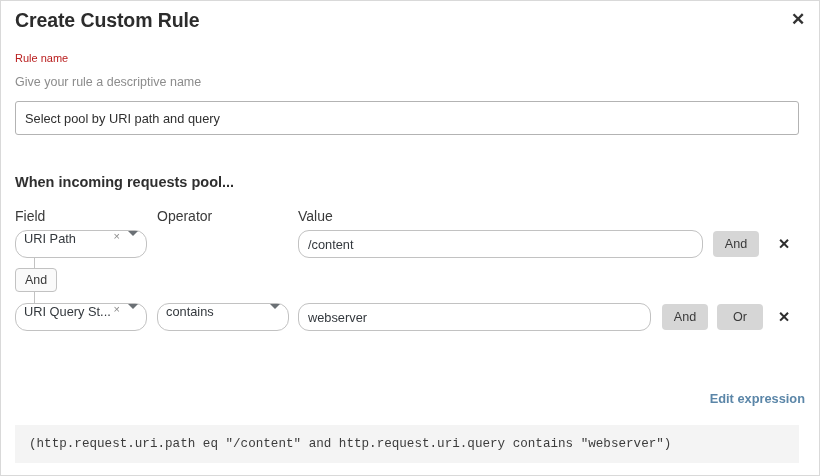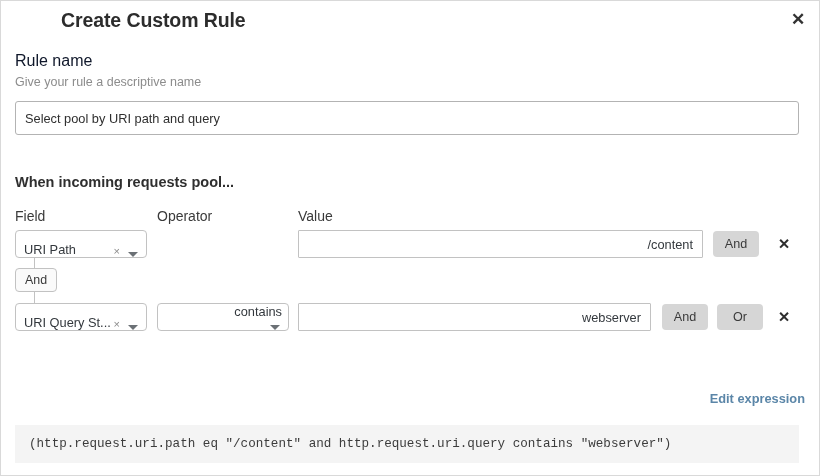--- a/index.html
+++ b/index.html
@@ -19,42 +19,41 @@
   }
 
   
   #title {
     position: absolute;
     left: 14px; top: 8px;
     font-size: 19.5px;
     font-weight: bold;
     color: #2c2c2c;
     letter-spacing: -0.1px;
-    margin-left: 46px;
   }
   #close-btn {
     position: absolute;
     right: 9px; top: 6px;
     width: 24px; height: 24px;
     display: flex; align-items: center; justify-content: center;
     cursor: pointer;
     color: #333333;
     font-size: 17px;
     font-weight: bold;
     line-height: 1;
     background: none; border: none; padding: 0;
     font-family: "Liberation Sans", sans-serif;
   }
 
   
   #rule-name-label {
     position: absolute;
     left: 14px; top: 51px;
-    font-size: 16px;
-    color: #0f172a;
+    font-size: 11px;
+    color: #b91c1c;
   }
   #rule-name-help {
     position: absolute;
     left: 14px; top: 74px;
     font-size: 12.5px;
     color: #8c8c8c;
   }
   #rule-name-input {
     position: absolute;
     left: 14px; top: 100px;
@@ -87,24 +86,24 @@
   }
   #label-field    { left: 14px; }
   #label-operator { left: 156px; }
   #label-value    { left: 297px; }
 
   
   .select-box {
     position: absolute;
     height: 28px;
     border: 1px solid #c2c2c2;
-    border-radius: 4px;
+    border-radius: 12px;
     background: #ffffff;
     display: flex;
-    align-items: flex-end;
+    align-items: flex-start;
     padding: 0 6px 0 8px;
     cursor: pointer;
   }
   .select-text {
     font-size: 12.8px;
     color: #33383d;
     flex: 1;
     white-space: nowrap;
     overflow: hidden;
   }
@@ -120,28 +119,27 @@
     border-left: 5px solid transparent;
     border-right: 5px solid transparent;
     border-top: 5px solid #6b7075;
     margin-left: 2px;
     margin-right: 2px;
   }
   .text-input {
     position: absolute;
     height: 28px;
     border: 1px solid #c2c2c2;
-    border-radius: 1px;
+    border-radius: 11px;
     background: #ffffff;
     font-family: "Liberation Sans", sans-serif;
     font-size: 12.8px;
     color: #33383d;
     padding: 0 9px;
     outline: none;
-    text-align: right;
   }
   .chip-btn {
     position: absolute;
     height: 26px;
     min-width: 46px;
     border: none;
     border-radius: 4px;
     background: #d6d6d6;
     color: #3a3a3a;
     font-family: "Liberation Sans", sans-serif;
@@ -184,21 +182,21 @@
     display: flex; align-items: center;
     border: 1px solid #c2c2c2;
     border-radius: 4px;
     background: #fafafa;
     font-size: 12.4px;
     color: #3a3a3a;
   }
 
   
   #field-select-2    { left: 14px;  top: 302px; width: 132px; }
-  #operator-select-2 { left: 156px; top: 302px; width: 132px; flex-direction: column; }
+  #operator-select-2 { left: 156px; top: 302px; width: 132px; }
   #value-input-2     { left: 297px; top: 302px; width: 353px; }
   #and-btn-2         { left: 661px; top: 303px; }
   #or-btn-2          { left: 716px; top: 303px; }
   #delete-btn-2      { left: 773px; top: 306px; }
 
   
   #expr-label {
     position: absolute;
     left: 14px; top: 390px;
     font-size: 12.8px;

